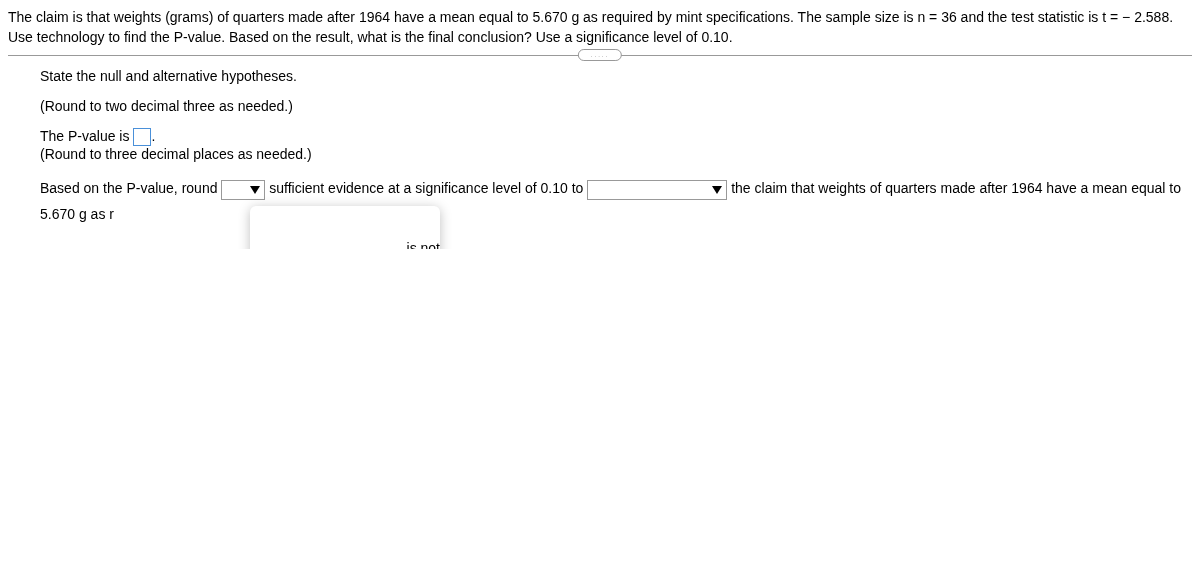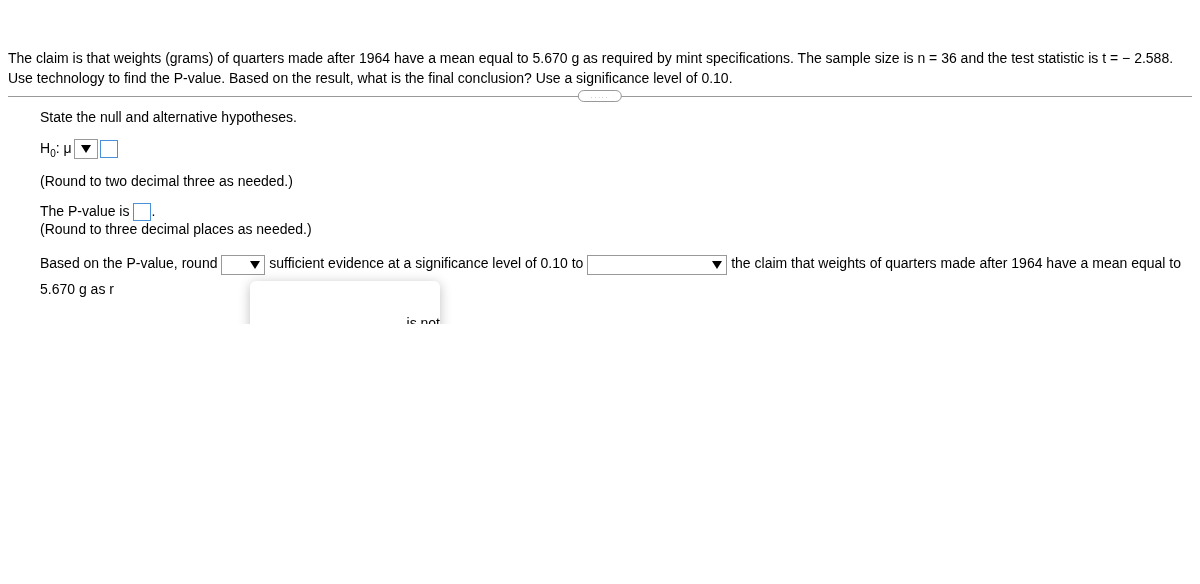--- a/index.html
+++ b/index.html
@@ -11,21 +11,20 @@
       font-family: Arial, sans-serif;
       font-size: 14px;
       color: #000;
       background: #fff;
       padding: 8px;
       width: 1200px;
     }
     .problem-text {
       line-height: 1.4;
       margin-bottom: 4px;
-      margin-top: 41px;
     }
     .divider-container {
       position: relative;
       margin: 8px 0 12px 0;
     }
     .divider-line {
       border-top: 1px solid #999;
       width: 100%;
     }
     .divider-handle {
@@ -157,29 +156,20 @@
 <div class="divider-container">
   <div class="divider-line"></div>
   <div class="divider-handle">.....</div>
 </div>
 
 <div class="section">
   <div>State the null and alternative hypotheses.</div>
 </div>
 
 <div class="section">
-  <div class="hypothesis-row">
-    <span class="hypothesis-label">
-      <span>H</span><span class="sub">0</span><span>: μ</span>
-    </span>
-    <span class="dropdown">
-      <span class="triangle-down"></span>
-    </span>
-    <span class="input-box"></span>
-  </div>
 </div>
 
 <div class="section">
   <div class="hint">(Round to two decimal three as needed.)</div>
 </div>
 
 <div class="section">
   <div>
     <span class="inline-text">The P-value is </span><span class="input-box-small"></span><span class="inline-text">.</span>
   </div>

